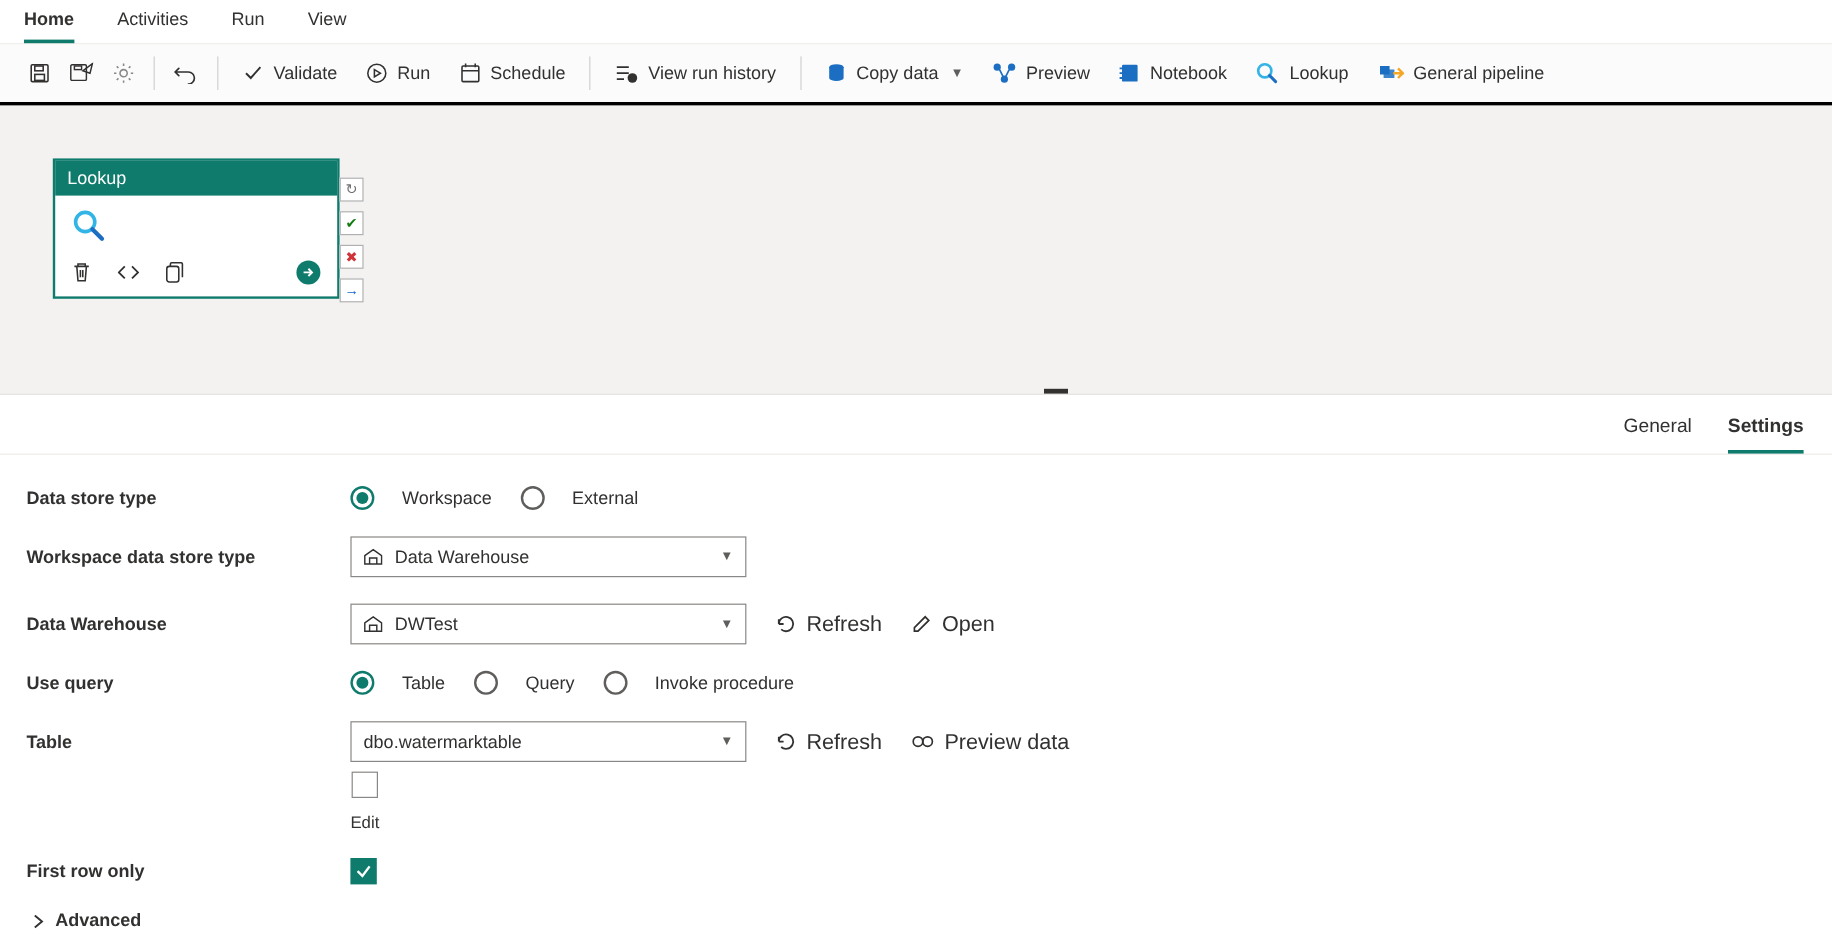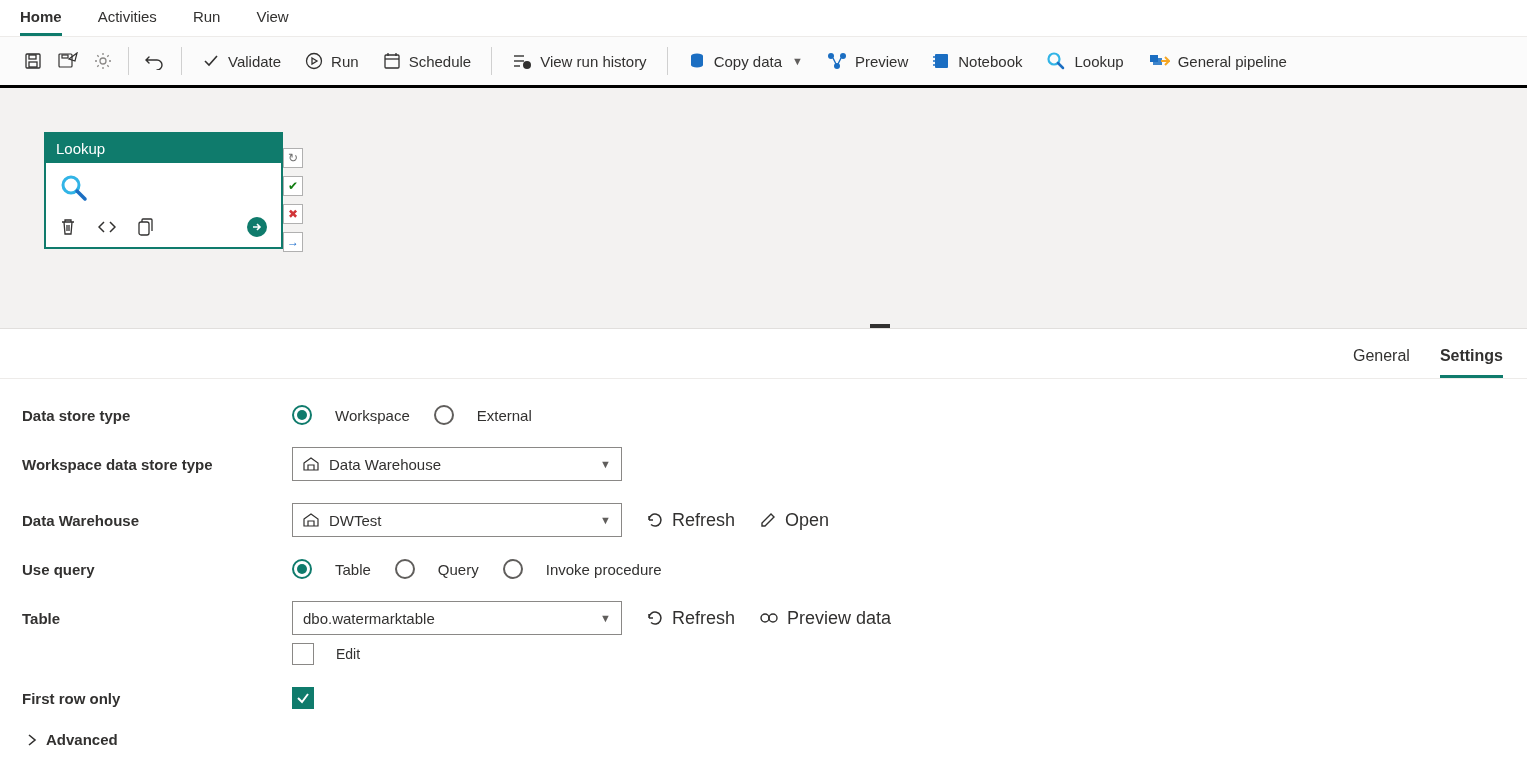--- a/index.html
+++ b/index.html
@@ -472,21 +472,21 @@
             <circle cx="6" cy="7" r="4" fill="none" stroke="#323130" stroke-width="1.4"></circle>
             <circle cx="14" cy="7" r="4" fill="none" stroke="#323130" stroke-width="1.4"></circle>
             <path d="M10 7 A 3 2 0 0 1 10 6" fill="none" stroke="#323130" stroke-width="1.4"></path>
           </svg>
         <span>Preview data</span>
       </div>
     </div>
   </div>
   <div class="form-row">
     <div class="form-label"></div>
-    <div class="form-ctrl" style="gap:22px;">
+    <div class="form-ctrl" style="gap:12px;flex-direction:column;">
       <div class="checkbox empty"></div>
       <span>Edit</span>
     </div>
   </div>
 
   <div class="form-row">
     <div class="form-label">First row only</div>
     <div class="form-ctrl">
       <div class="checkbox">
         <svg width="14" height="14" viewBox="0 0 14 14">

